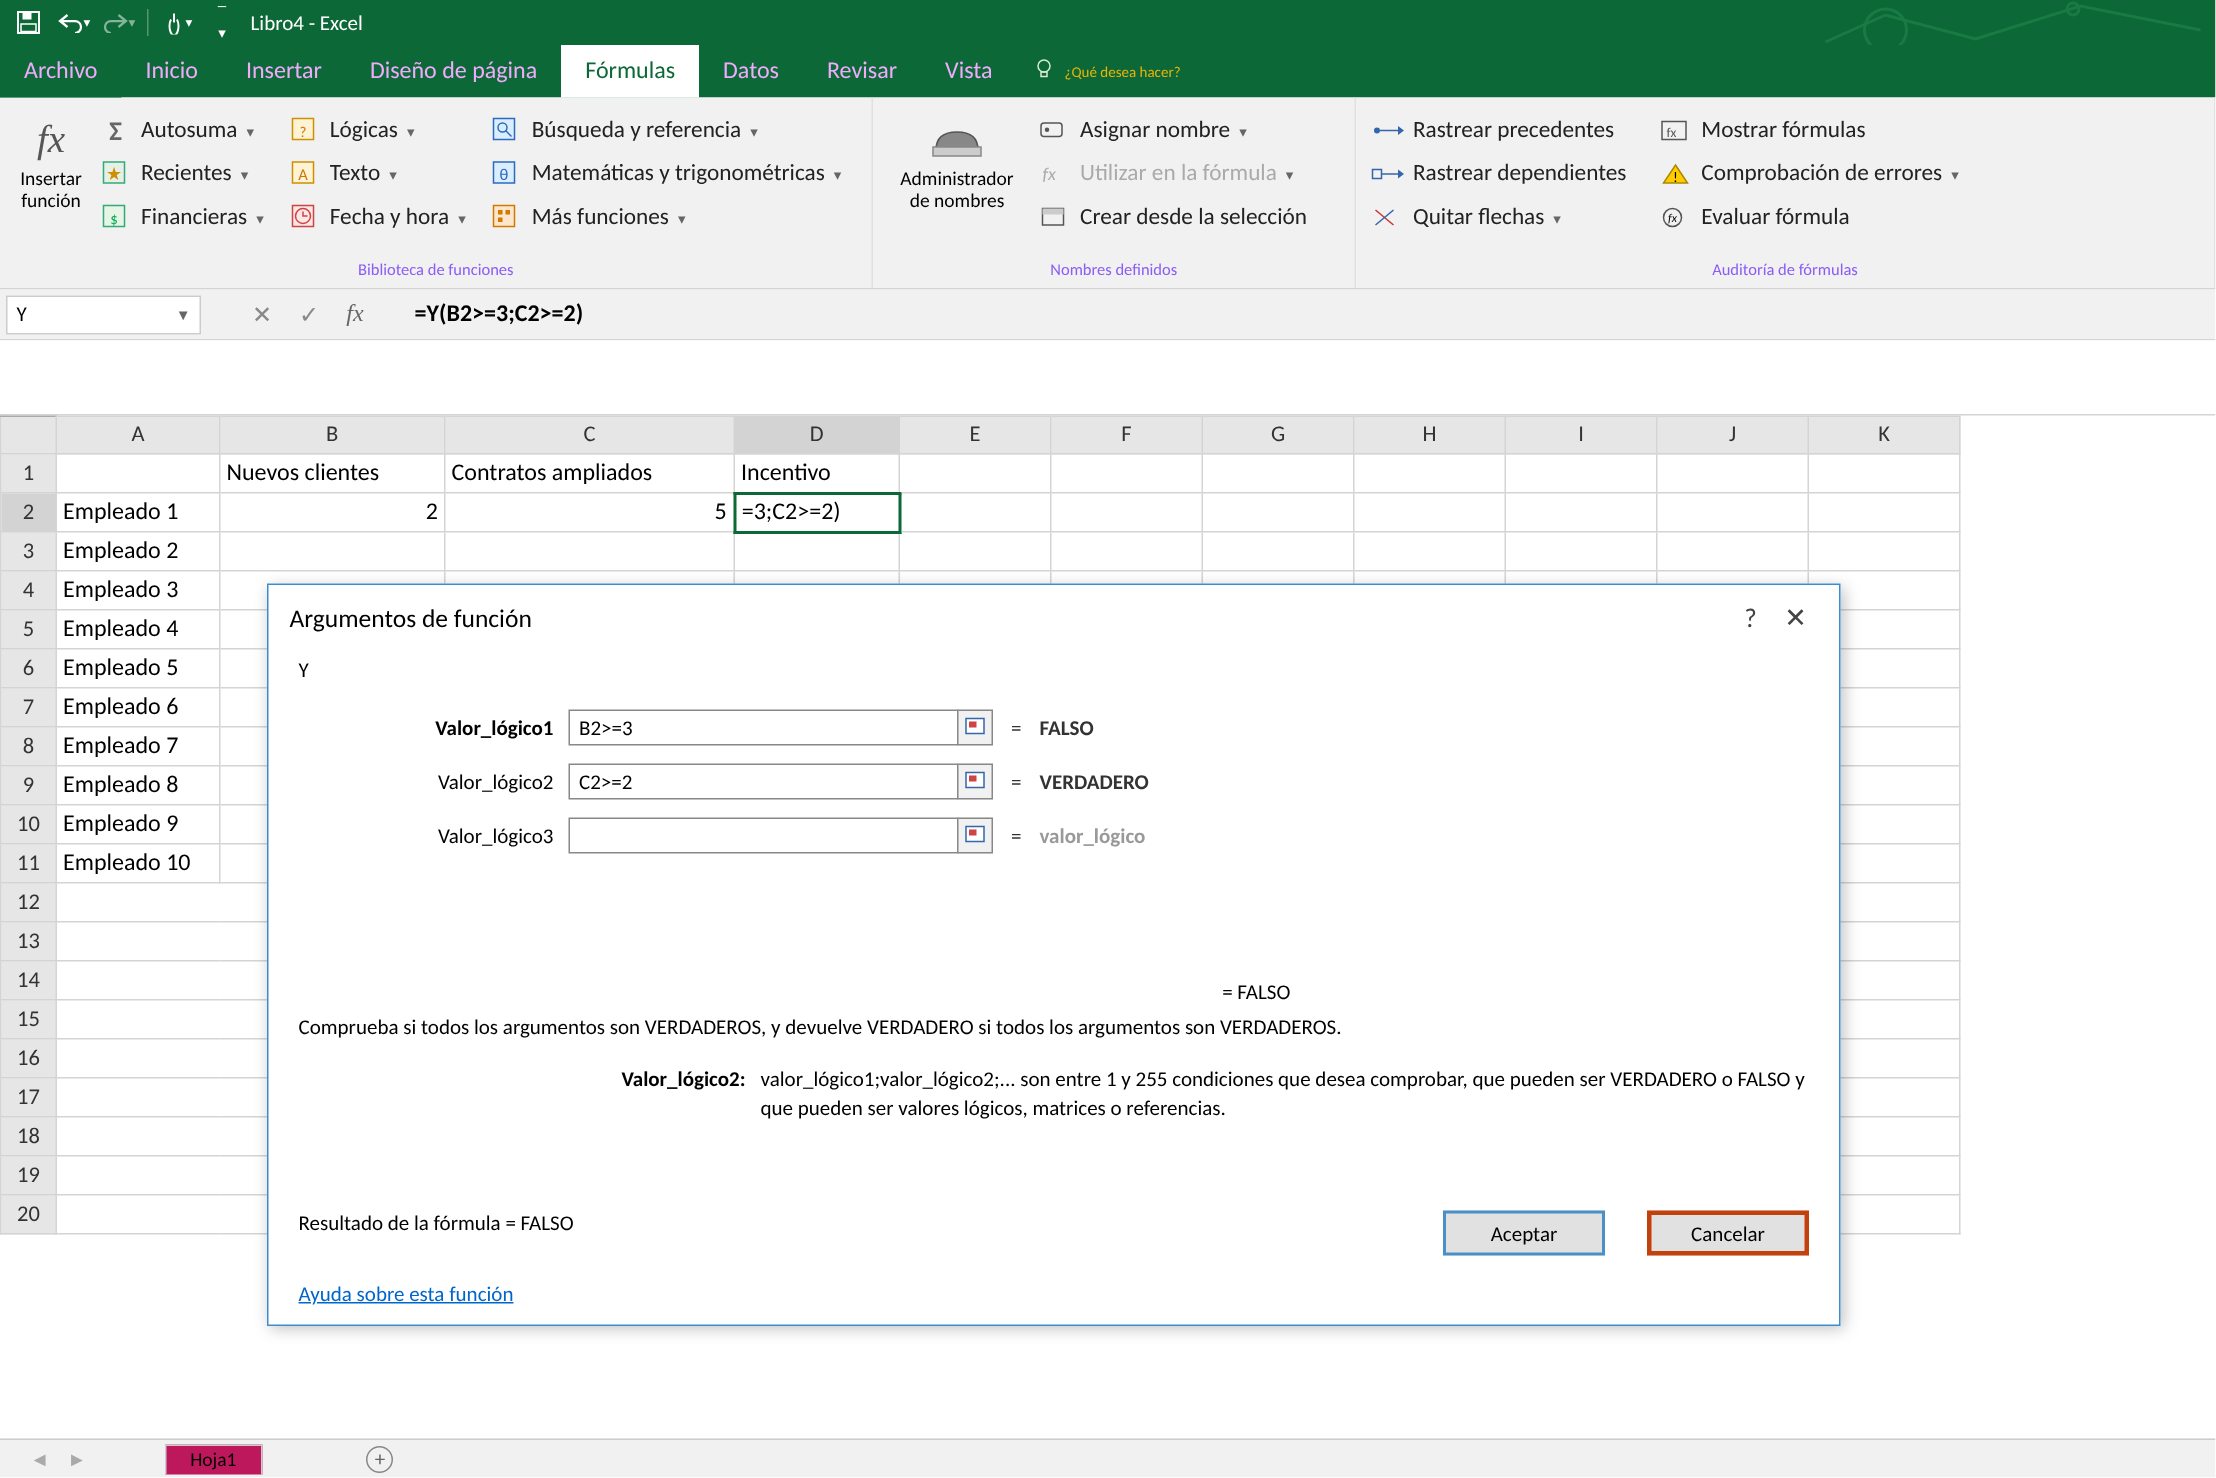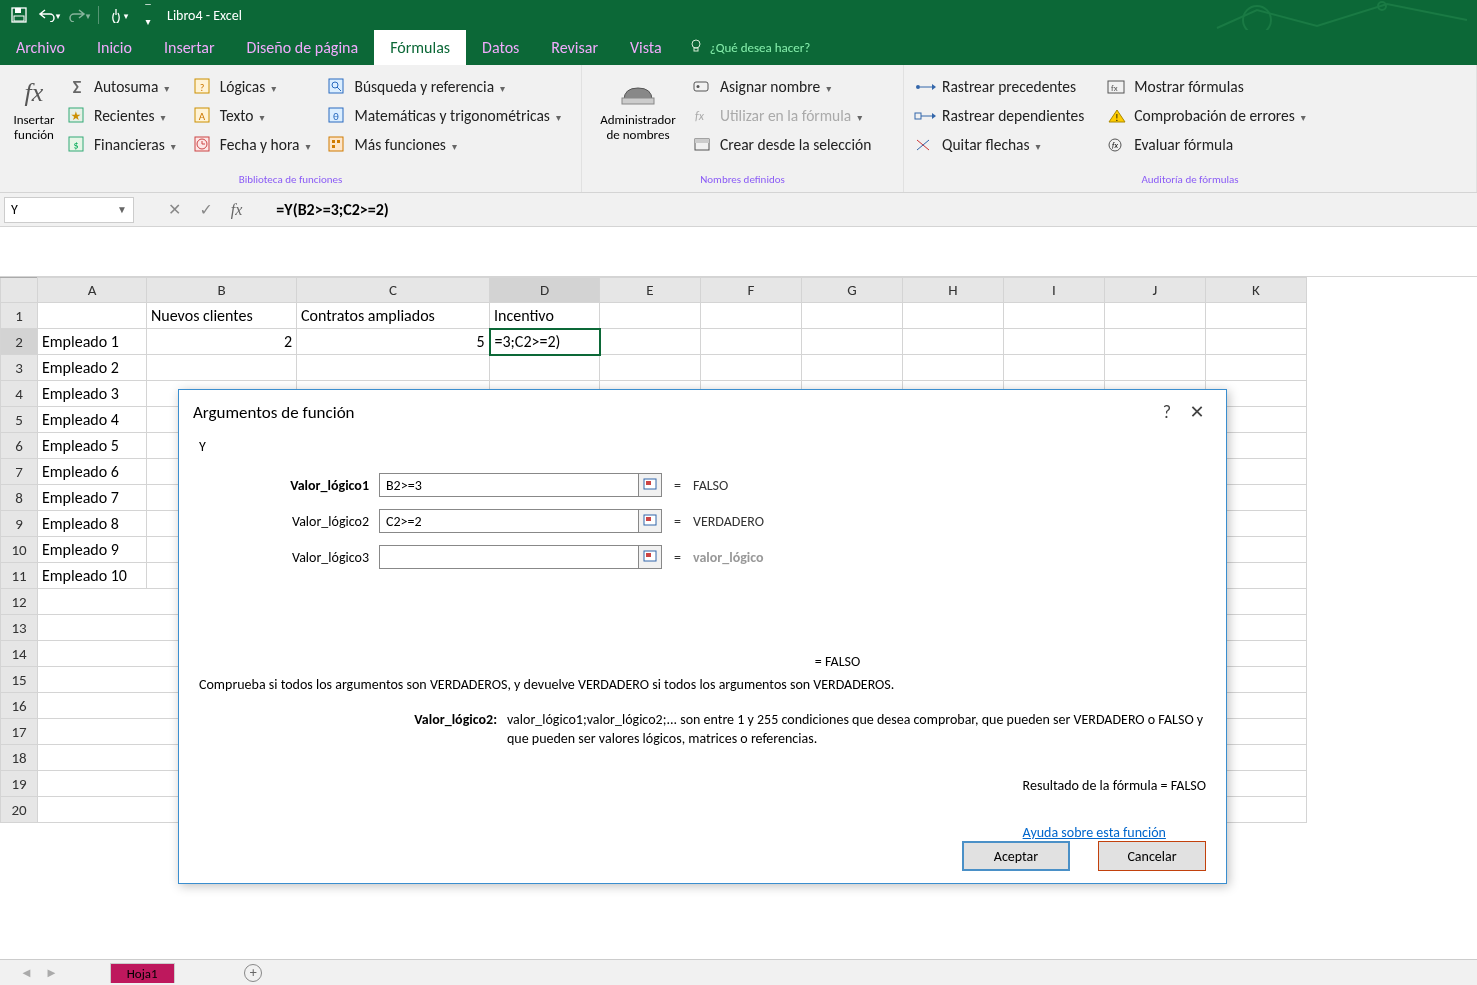--- a/index.html
+++ b/index.html
@@ -11,21 +11,21 @@
   .qat-btn { width: 26px; height: 26px; display: flex; align-items: center; justify-content: center; color: #fff; }
   .qat-sep { width: 1px; height: 18px; background: rgba(255,255,255,0.3); margin: 0 2px; }
   .title-text { flex: 1; color: #fff; font-size: 14px; }
   .titledeco { width: 320px; height: 30px; position: relative; }
 
   
   .menubar { height: 35px; background: #0c6837; display: flex; align-items: stretch; }
   .menu-tab { padding: 0 16px; display: flex; align-items: center; color: #f0abfc; font-size: 16px; cursor: pointer; }
   .menu-tab.file { background: #0c6837; }
   .menu-tab.active { background: #fff; color: #0c6837; }
-  .tellme { display: flex; align-items: center; color: #86efac; font-size: 13px; margin-left: 10px; gap: 6px; }
+  .tellme { display: flex; align-items: center; color: #eab308; font-size: 10px; margin-left: 10px; gap: 6px; }
 
   
   .ribbon { height: 128px; background: #f1f1f1; border-bottom: 1px solid #d4d4d4; display: flex; }
   .ribbon-group { display: flex; flex-direction: column; border-right: 1px solid #e1e1e1; padding: 2px 6px; }
   .ribbon-body { flex: 1; display: flex; align-items: flex-start; padding-top: 6px; }
   .ribbon-label { text-align: center; font-size: 11px; color: #8b5cf6; padding: 2px 0 4px 0; }
   .big-btn { display: flex; flex-direction: column; align-items: center; width: 56px; height: 92px; padding-top: 2px; }
   .big-btn .ico { width: 36px; height: 36px; display:flex; align-items:center; justify-content:center; }
   .big-btn .lbl { font-size: 13px; text-align:center; line-height: 1.15; margin-top: 2px; }
   .fx-large { font-family: "Times New Roman", serif; font-style: italic; font-size: 26px; color: #565656; }
@@ -64,32 +64,32 @@
   .dlg-title .spacer { flex:1; }
   .dlg-hq { width:30px; text-align:center; font-size:18px; color:#444; }
   .dlg-body { padding: 4px 20px; }
   .fname { font-size: 14px; }
   .argrow { display:flex; align-items:center; margin: 8px 0; height:28px; }
   .argrow .alabel { width: 180px; text-align:right; padding-right: 10px; font-size:14px; }
   .argrow .alabel.bold { font-weight:700; }
   .argrow input { width: 260px; height: 24px; border:1px solid #888; padding: 0 6px; font-size:14px; }
   .range-btn { width: 24px; height: 24px; border:1px solid #888; margin-left:-1px; background:#f1f1f1; display:flex; align-items:center; justify-content:center; }
   .eq { margin: 0 12px; color:#333; }
-  .reslab { color:#333; }
+  .reslab { color:#333;font-weight:bold; }
   .reslab.gray { color:#999; font-weight:700;}
   .result-line { text-align:center; margin:14px 0 6px 0; }
   .desc { margin: 6px 0 10px 0; }
   .argdesc { display:flex; }
   .argdesc .l { width: 308px; text-align:right; padding-right:10px; font-weight:700; }
   .argdesc .r { flex:1; line-height:1.35; }
-  .dlg-foot { position:absolute; bottom:12px; left:20px; right:20px; display:flex; align-items:flex-end;flex-direction:column; }
+  .dlg-foot { position:absolute; bottom:12px; left:20px; right:20px; display:flex; align-items:flex-start; }
   .dlg-foot .res { margin-bottom: 30px; }
   .help-link { color:#0066cc; text-decoration:underline; }
   .dlg-buttons { margin-left:auto; display:flex; gap:28px; }
-  .btn { width:108px; height:30px; border:1px solid #c2410c; background:#e1e1e1; font-size:14px; }
+  .btn { width:108px; height:30px; border:3px solid #c2410c; background:#e1e1e1; font-size:14px; }
   .btn.primary { border:2px solid #4a90c7; background:#e1e1e1; }
 
   
   .sheetbar { position: absolute; bottom: 0; left: 0; right: 0; height: 26px; background: #f1f1f1; border-top:1px solid #ccc; display:flex; align-items:center; padding-left: 16px; gap:4px; font-size:13px; }
   .navbtn { color:#aaa; padding:0 4px; }
   .sheet-tab { padding: 2px 16px; background:#be185d; border:1px solid #ccc; border-bottom:none; }
   .sheet-tab.behind { background:#e6e6e6; position:relative; left:-6px; z-index:-1;}
   .addsheet { margin-left:10px; color:#666; border:1px solid #888; border-radius:50%; width:18px; height:18px; display:flex; align-items:center; justify-content:center; font-size:14px;}
 </style>
 </head>

